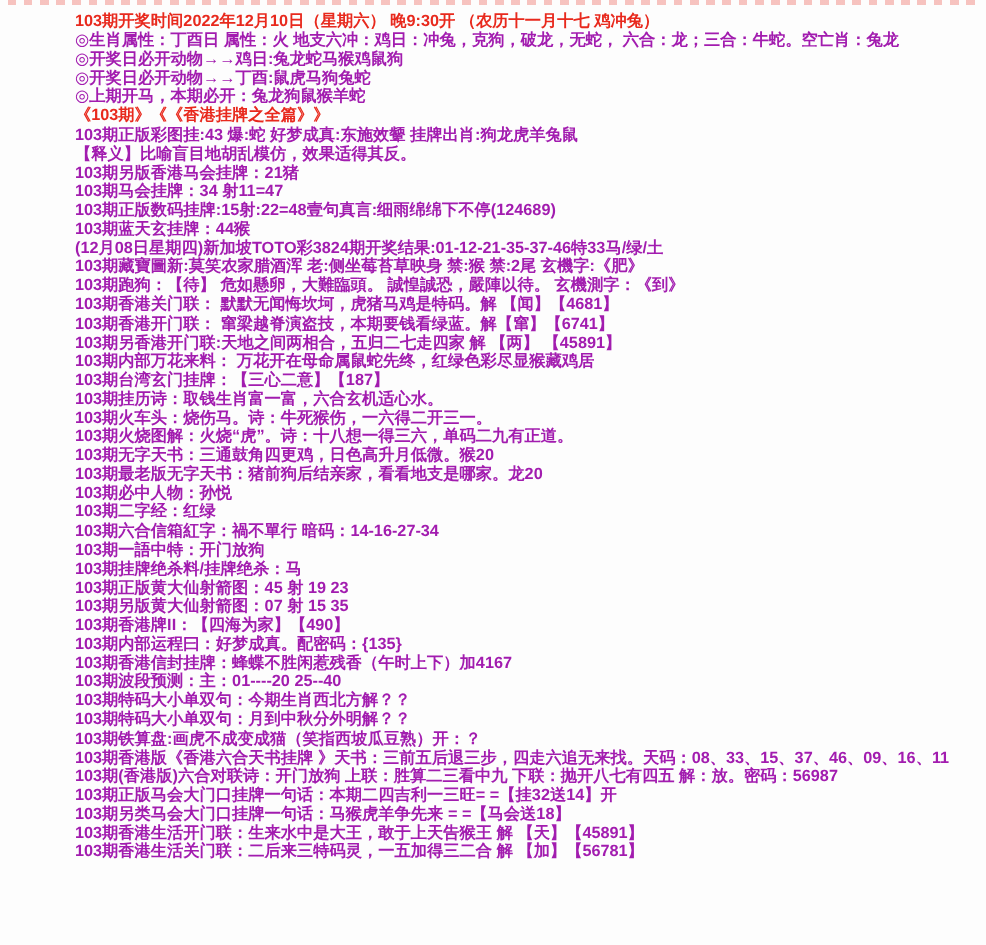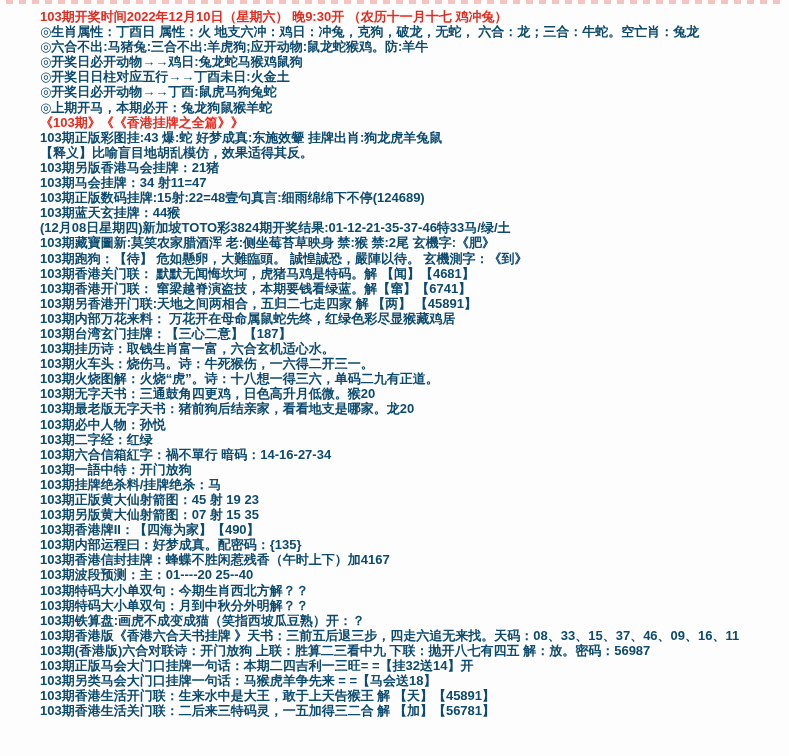--- a/index.html
+++ b/index.html
@@ -25,45 +25,43 @@
     height: 4px;
     overflow: hidden;
     background:
       repeating-linear-gradient(90deg,
         rgba(232,60,48,0.55) 0px, rgba(232,60,48,0.55) 7px,
         rgba(255,255,255,0) 7px, rgba(255,255,255,0) 13px);
     margin: 0 6px 2px 6px;
     opacity: 0.55;
   }
   .doc-body {
-    padding: 3px 8px 0 40px;
+    padding: 3px 8px 0 60px;
   }
   .line {
     font-size: 13px;
     line-height: 15.1px;
     font-weight: 700;
-    color: #0c4a6e;
+    color: #a21caf;
     white-space: nowrap;
     letter-spacing: 0px;
   }
   .line.red {
     color: #e8291d;
   }
 </style>
 </head>
 <body>
 
 <div class="page">
   <div class="top-cutoff"></div>
   <div class="doc-body">
       <div class="line red">103期开奖时间2022年12月10日（星期六） 晚9:30开 （农历十一月十七 鸡冲兔）</div>
       <div class="line">◎生肖属性：丁酉日 属性：火 地支六冲：鸡日：冲兔，克狗，破龙，无蛇， 六合：龙；三合：牛蛇。空亡肖：兔龙</div>
-      <div class="line">◎六合不出:马猪兔:三合不出:羊虎狗;应开动物:鼠龙蛇猴鸡。防:羊牛</div>
       <div class="line">◎开奖日必开动物→→鸡日:兔龙蛇马猴鸡鼠狗</div>
-      <div class="line">◎开奖日日柱对应五行→→丁酉未日:火金土</div>
       <div class="line">◎开奖日必开动物→→丁酉:鼠虎马狗兔蛇</div>
       <div class="line">◎上期开马，本期必开：兔龙狗鼠猴羊蛇</div>
       <div class="line red">《103期》《《香港挂牌之全篇》》</div>
       <div class="line">103期正版彩图挂:43 爆:蛇 好梦成真:东施效颦 挂牌出肖:狗龙虎羊兔鼠</div>
       <div class="line">【释义】比喻盲目地胡乱模仿，效果适得其反。</div>
       <div class="line">103期另版香港马会挂牌：21猪</div>
       <div class="line">103期马会挂牌：34 射11=47</div>
       <div class="line">103期正版数码挂牌:15射:22=48壹句真言:细雨绵绵下不停(124689)</div>
       <div class="line">103期蓝天玄挂牌：44猴</div>
       <div class="line">(12月08日星期四)新加坡TOTO彩3824期开奖结果:01-12-21-35-37-46特33马/绿/土</div>

